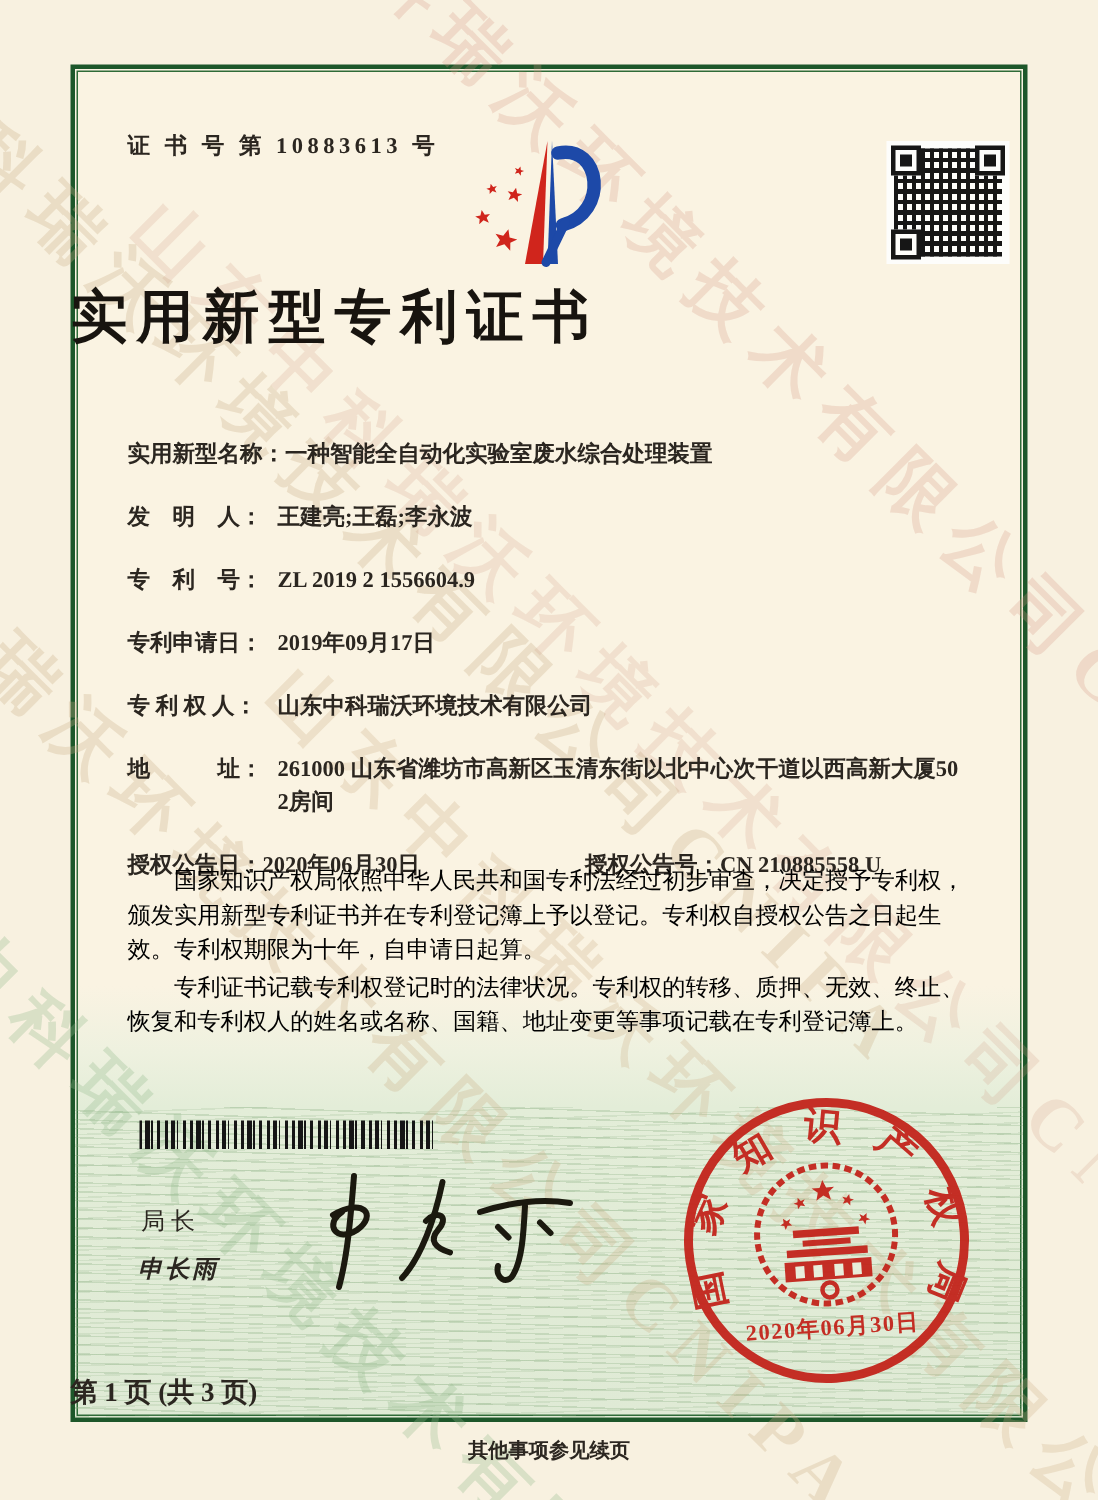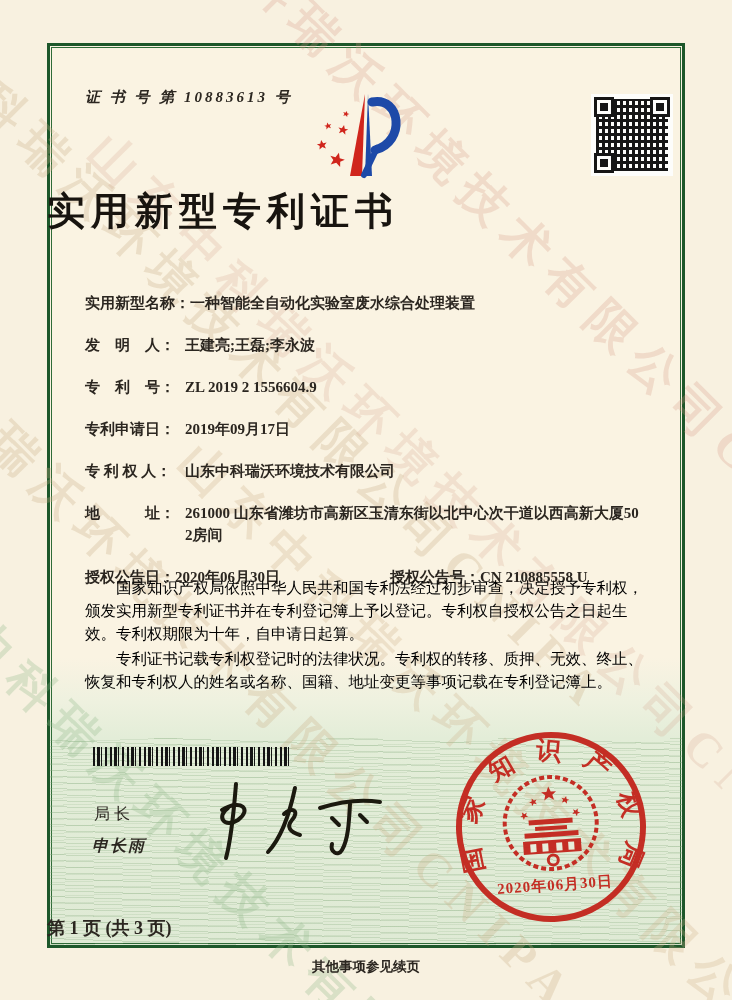--- a/index.html
+++ b/index.html
@@ -29,21 +29,21 @@
   }
   .frame-inner{position:absolute; inset:1px; border:1px solid #2f6b38; pointer-events:none;}
   .waves{
     position:absolute; z-index:1; left:50px; top:738px; width:632px; height:207px;
     background:
       repeating-linear-gradient(2deg, rgba(134,172,126,.30) 0 1px, rgba(0,0,0,0) 1px 6px),
       repeating-linear-gradient(-2deg, rgba(134,172,126,.18) 0 1px, rgba(0,0,0,0) 1px 7px);
   }
   
   .content{position:absolute; z-index:3; inset:0;}
-  .cert-no{position:absolute; left:85px; top:88px; font-size:15px; letter-spacing:3px; font-weight:600;font-style:italic;}
+  .cert-no{position:absolute; left:85px; top:88px; font-size:15px; letter-spacing:3px; font-weight:600;}
   .logo{position:absolute; left:293px; top:80px; width:152px; height:102px;}
   
   .qr{position:absolute; left:591px; top:94px; width:82px; height:82px; background:#fdfdfb; padding:0;}
   .qr-body{
     position:absolute; inset:5px;
     background:
       repeating-linear-gradient(90deg,#161616 0 3px, rgba(0,0,0,0) 3px 6px),
       repeating-linear-gradient(0deg,#161616 0 3px, rgba(0,0,0,0) 3px 7px);
   }
   .finder{position:absolute; width:20px; height:20px; box-sizing:border-box;

